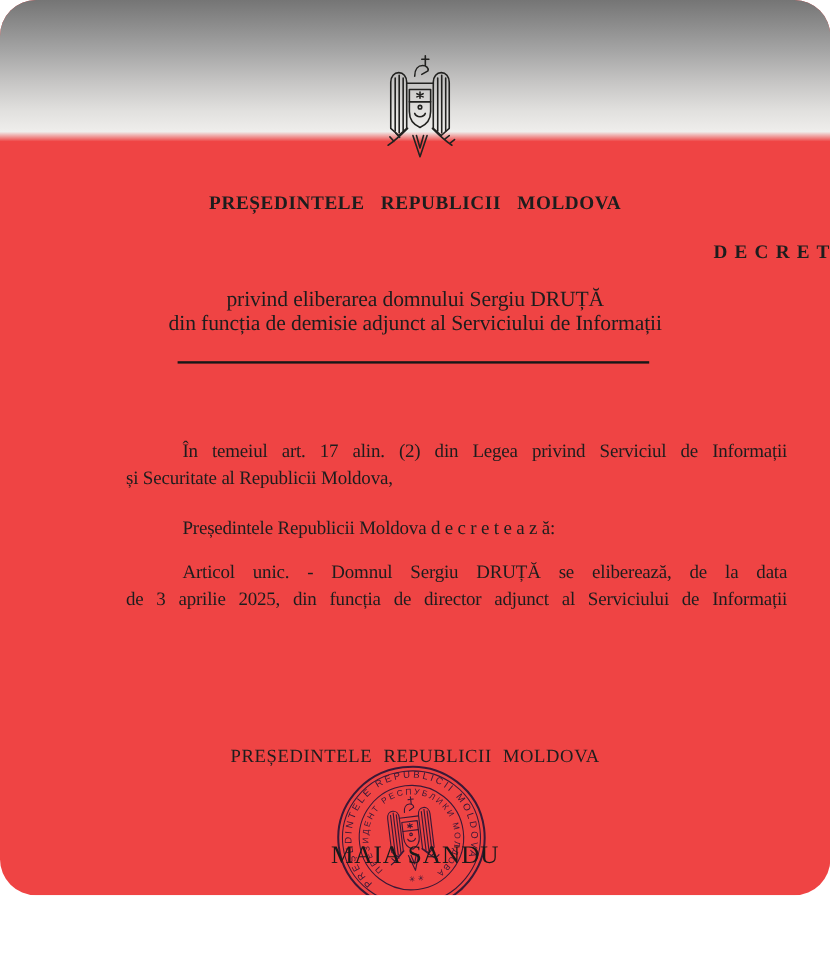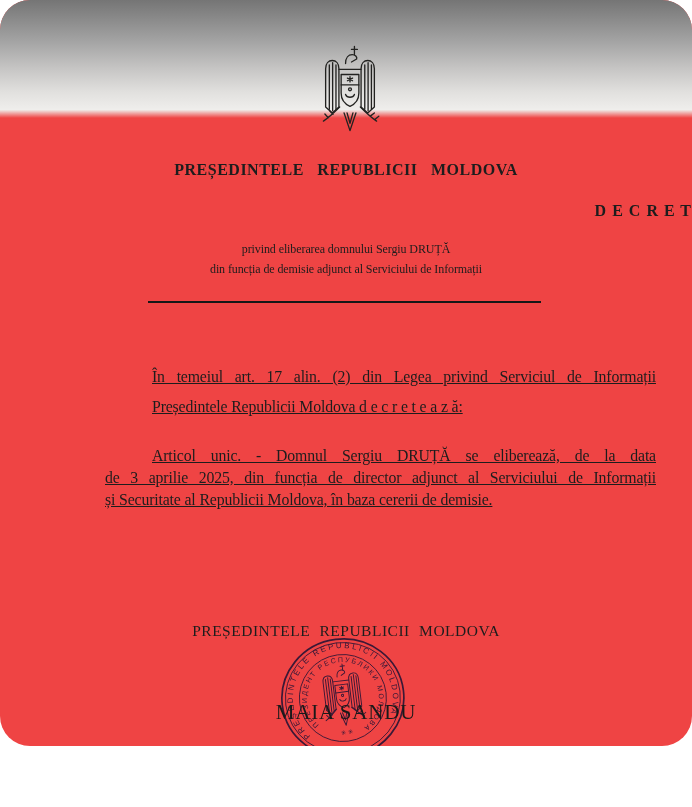--- a/index.html
+++ b/index.html
@@ -23,35 +23,35 @@
   .hdr-institution{
     position:absolute; left:0; top:161px; width:692px; text-align:center;
     font-weight:bold; font-size:16px; letter-spacing:.5px; word-spacing:9px;
   }
   .hdr-decret{
     position:absolute; left:0; top:202px; width:692px; text-align:right;
     font-weight:bold; font-size:16px; letter-spacing:1px;
   }
   .hdr-subject{
     position:absolute; left:0; top:239px; width:692px; text-align:center;
-    font-size:12px; letter-spacing:-0.1px; line-height:20px;
+    font-size:18px; letter-spacing:-0.1px; line-height:20px;
   }
   .hdr-rule{
     position:absolute; left:148px; top:301px; width:393px; height:0;
     border-top:2px solid #171717;
   }
   .body-block{
     position:absolute; left:105px; top:366px; width:551px;
-    font-size:15.8px; letter-spacing:-0.15px;text-decoration:underline;
+    font-size:15.8px; letter-spacing:-0.15px;
   }
   .line{ line-height:22px; white-space:nowrap; }
   .just{ text-align:justify; text-align-last:justify; }
   .indent{ text-indent:47px; }
-  .gap-a{ margin-top:8px; }
-  .gap-b{ margin-top:27px; }
+  .gap-a{ margin-top:20px; }
+  .gap-b{ margin-top:15px; }
   .sig-title{
     position:absolute; left:0; top:622px; width:692px; text-align:center;
     font-size:15.5px; letter-spacing:.5px; word-spacing:5px;
   }
   .stamp-wrap{
     position:absolute; left:277px; top:636px; width:132px; height:126px;
     transform:rotate(-7deg); mix-blend-mode:multiply; opacity:.9;
   }
   .stamp-wrap svg{ display:block; width:132px; height:126px; }
   .sig-name{
@@ -115,24 +115,24 @@
 
   <div class="hdr-subject">
     <div>privind eliberarea domnului Sergiu DRUȚĂ</div>
     <div>din funcția de demisie adjunct al Serviciului de Informații</div>
   </div>
 
   <div class="hdr-rule"></div>
 
   <div class="body-block">
     <div class="line just indent">În temeiul art. 17 alin. (2) din Legea privind Serviciul de Informații</div>
+    <div class="line">și Securitate al Republicii Moldova,</div>
     <div class="line indent gap-a">Președintele Republicii Moldova d e c r e t e a z ă:</div>
     <div class="line just indent gap-b">Articol unic. - Domnul Sergiu DRUȚĂ se eliberează, de la data</div>
     <div class="line just">de 3 aprilie 2025, din funcția de director adjunct al Serviciului de Informații</div>
-    <div class="line">și Securitate al Republicii Moldova, în baza cererii de demisie.</div>
   </div>
 
   <div class="sig-title">PREȘEDINTELE REPUBLICII MOLDOVA</div>
 
   <div class="stamp-wrap">
     <svg viewBox="0 0 132 126">
       <g stroke="#2b46c2" fill="none">
         <ellipse cx="66" cy="62" rx="61" ry="59" stroke-width="1.7"></ellipse>
         <ellipse cx="66" cy="62" rx="57.5" ry="55.5" stroke-width="0.9"></ellipse>
         <circle cx="66" cy="62" r="43.5" stroke-width="0.9"></circle>

